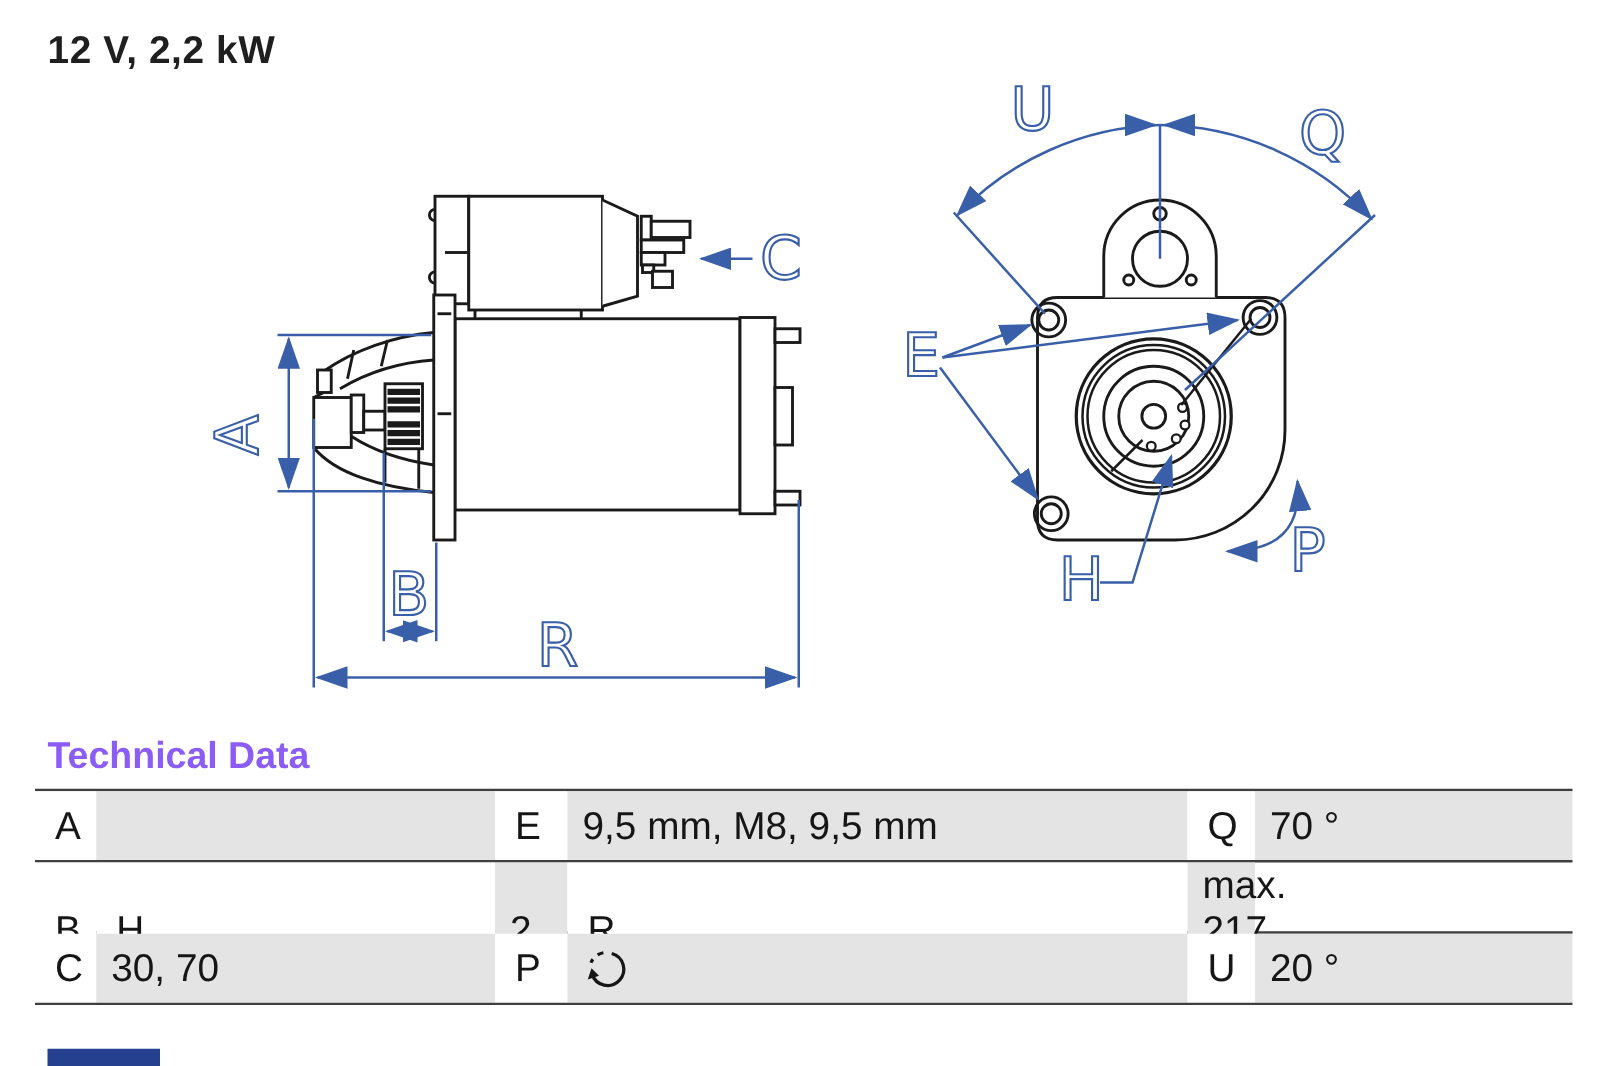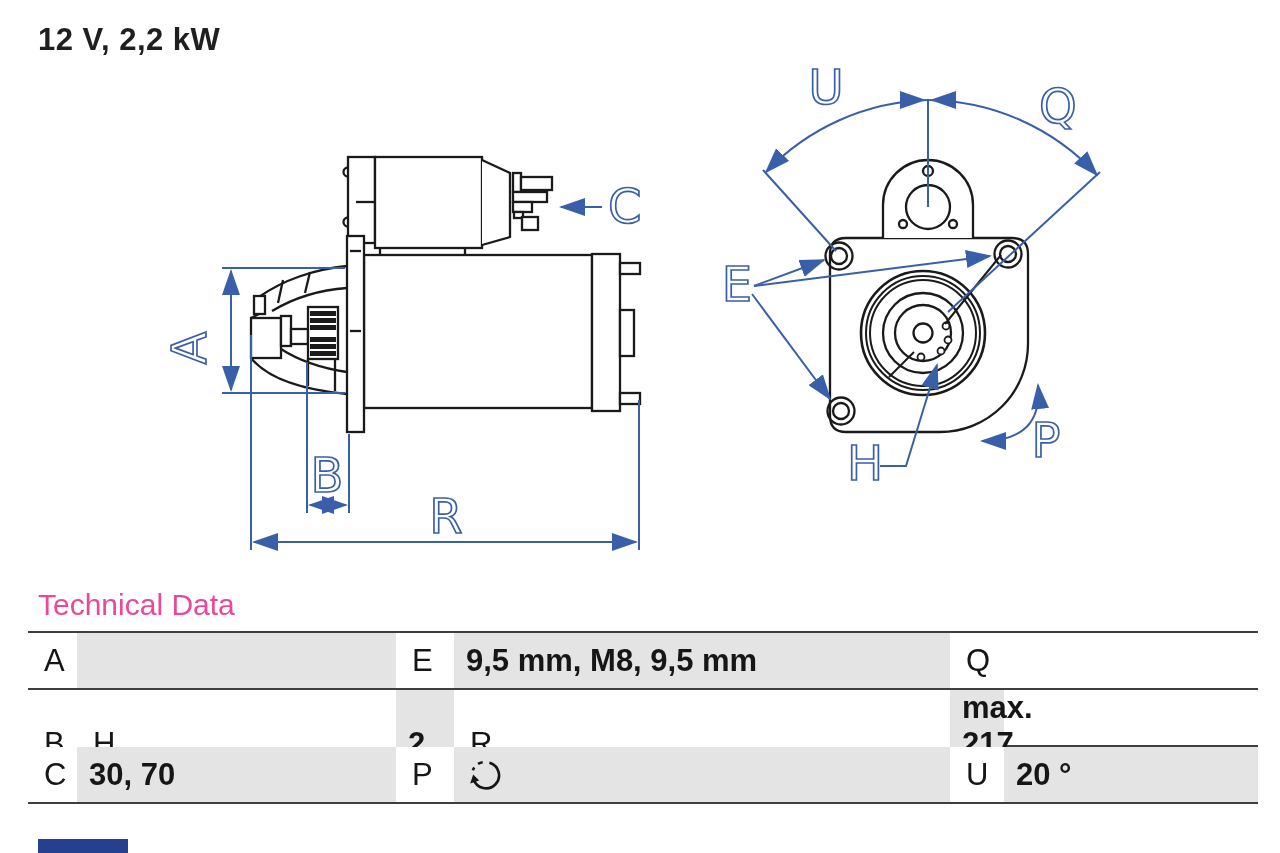--- a/index.html
+++ b/index.html
@@ -1,26 +1,26 @@
 <!DOCTYPE html>
 <html><head>
 <meta charset="utf-8">
 <style>
   html,body{margin:0;padding:0;background:#fff;}
   #stage{position:relative;width:1280px;height:853px;background:#ffffff;overflow:hidden;
          font-family:"Liberation Sans",sans-serif;}
   .title{position:absolute;left:38px;top:22px;font-size:31px;font-weight:600;color:#1f1f1f;letter-spacing:.5px;}
-  .heading{position:absolute;left:38px;top:588px;font-size:30px;font-weight:400;color:#ec4899;}
+  .heading{position:absolute;left:38px;top:588px;font-size:30px;font-weight:700;color:#8b5cf6;}
   svg{position:absolute;left:0;top:0;}
   
   .tbl{position:absolute;left:28px;top:631px;width:1230px;}
   .trow{display:grid;grid-template-columns:49px 319px 58px 496px 54px 254px;height:55px;border-top:2px solid #3f3f3f;}
   .trow:last-child{border-bottom:2px solid #3f3f3f;}
   .kcell{background:#fff;display:flex;align-items:center;padding-left:16px;font-size:31px;color:#161616;}
-  .vcell{background:#e4e4e4;display:flex;align-items:center;padding-left:12px;font-size:31px;color:#161616;font-weight:bold;}
+  .vcell{background:#e4e4e4;display:flex;align-items:center;padding-left:12px;font-size:31px;color:#161616;}
   .brand-bar{position:absolute;left:38px;top:839px;width:90px;height:14px;background:#24408e;}
   .dimtext{font-family:"DejaVu Sans",sans-serif;}
 </style>
 </head>
 <body>
 
 <div id="stage">
 
   <div class="title">12 V, 2,2 kW</div>
 
@@ -189,20 +189,21 @@
 
   <div class="heading">Technical Data</div>
 
   <div class="tbl">
     <div class="trow">
       <div class="kcell">A</div>
       <div class="vcell"></div>
       <div class="kcell">E</div>
       <div class="vcell">9,5 mm, M8, 9,5 mm</div>
       <div class="kcell">Q</div>
+      <div class="vcell">70 °</div>
     </div>
     <div class="trow">
       <div class="kcell">B</div>
       <div class="kcell">H</div>
       <div class="vcell">2</div>
       <div class="kcell">R</div>
       <div class="vcell">max. 217 mm</div>
     </div>
     <div class="trow">
       <div class="kcell">C</div>

